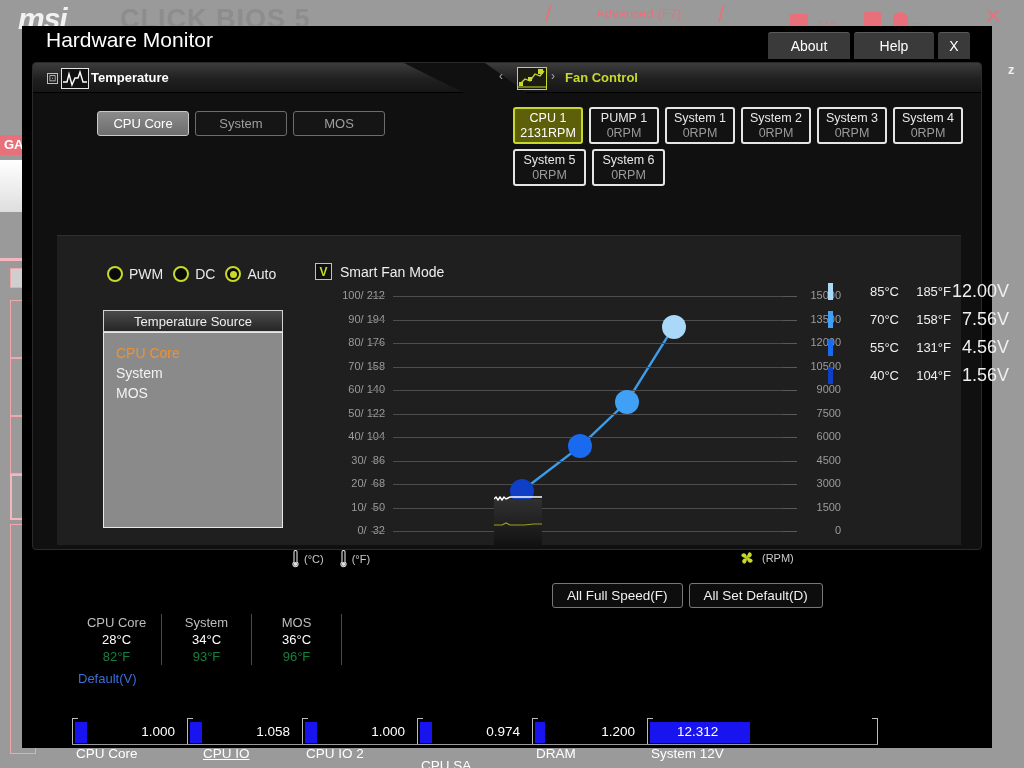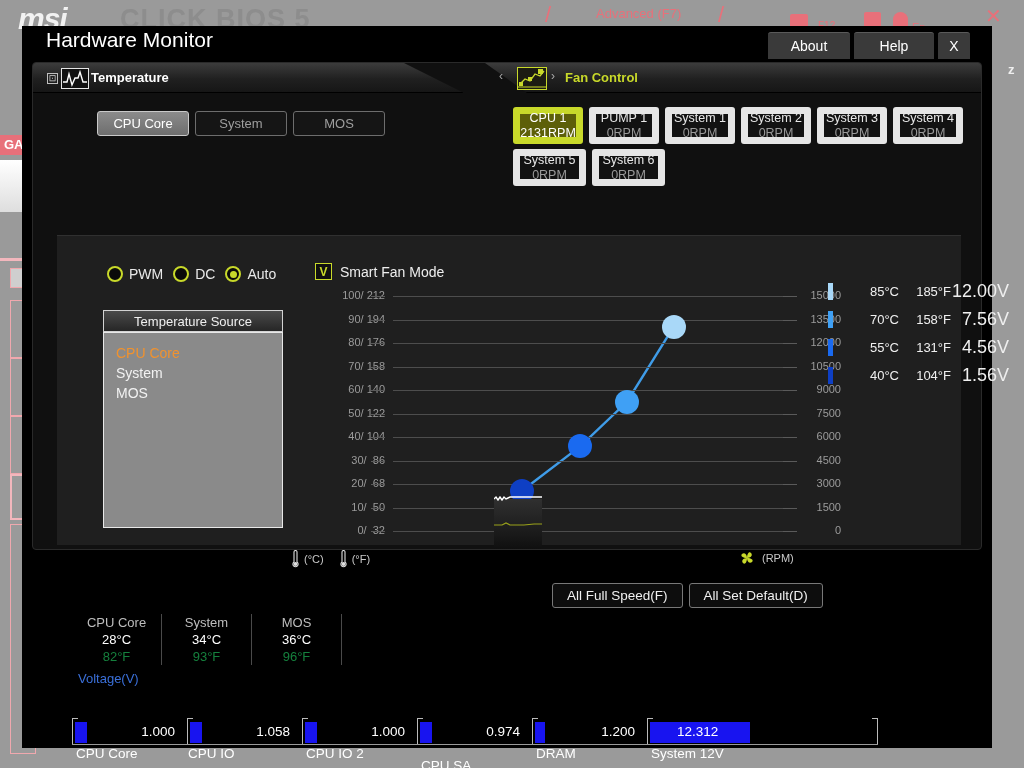--- a/index.html
+++ b/index.html
@@ -132,21 +132,21 @@
   }
   .tab-btn.sel {
     background:linear-gradient(#8b8b8b,#6e6e6e); color:#ffffff;
     border-color:#c9c9c9;
   }
 
   
   #fan-grid { position:absolute; left:480px; top:44px; width:450px; }
   .fan-row { display:flex; gap:6px; margin-bottom:5px; }
   .fan-btn {
-    width:73px; height:37px; border:7px solid #e5e5e5; border-radius:3px;
+    width:73px; height:37px; border:2px solid #e5e5e5; border-radius:3px;
     background:#121212; display:flex; flex-direction:column;
     align-items:center; justify-content:center; line-height:1.15;
   }
   .fan-btn .fn { font-size:12.5px; color:#e8e8e8; }
   .fan-btn .fr { font-size:12.5px; color:#9a9a9a; }
   .fan-btn.sel { background:#5d5f09; border-color:#c8d92a; }
   .fan-btn.sel .fn, .fan-btn.sel .fr { color:#ffffff; }
 
   
   #content {
@@ -567,35 +567,35 @@
       <div class="rc">34°C</div>
       <div class="rf">93°F</div>
     </div>
     <div class="ro">
       <div class="rn">MOS</div>
       <div class="rc">36°C</div>
       <div class="rf">96°F</div>
     </div>
   </div>
 
-  <div id="volt-title">Voltage(V)</div>
+  <div id="volt-title">Default(V)</div>
   <div id="volt-bar-area">
     <div id="volt-axis"></div>
     <div id="volt-end"></div>
   <div class="vgroup" style="left: 0px; width: 115px;">
         <div class="vcap-l"></div>
         <div class="vfill" style="width: 11.77px;"></div>
         <div class="vval" style="right: 12px;">1.000</div>
         <div class="vname" style="left: 4px;">CPU Core</div>
       </div>
       <div class="vgroup" style="left: 115px; width: 115px;">
         <div class="vcap-l"></div>
         <div class="vfill" style="width: 11.77px;"></div>
         <div class="vval" style="right: 12px;">1.058</div>
-        <div class="vname" style="left: 1px;">CPU IO</div>
+        <div class="vname" style="left: 16px; text-decoration: underline;">CPU IO</div>
       </div>
       <div class="vgroup" style="left: 230px; width: 115px;">
         <div class="vcap-l"></div>
         <div class="vfill" style="width: 11.77px;"></div>
         <div class="vval" style="right: 12px;">1.000</div>
         <div class="vname" style="left: 4px;">CPU IO 2</div>
       </div>
       <div class="vgroup" style="left: 345px; width: 115px;">
         <div class="vcap-l"></div>
         <div class="vfill" style="width: 11.77px;"></div>

